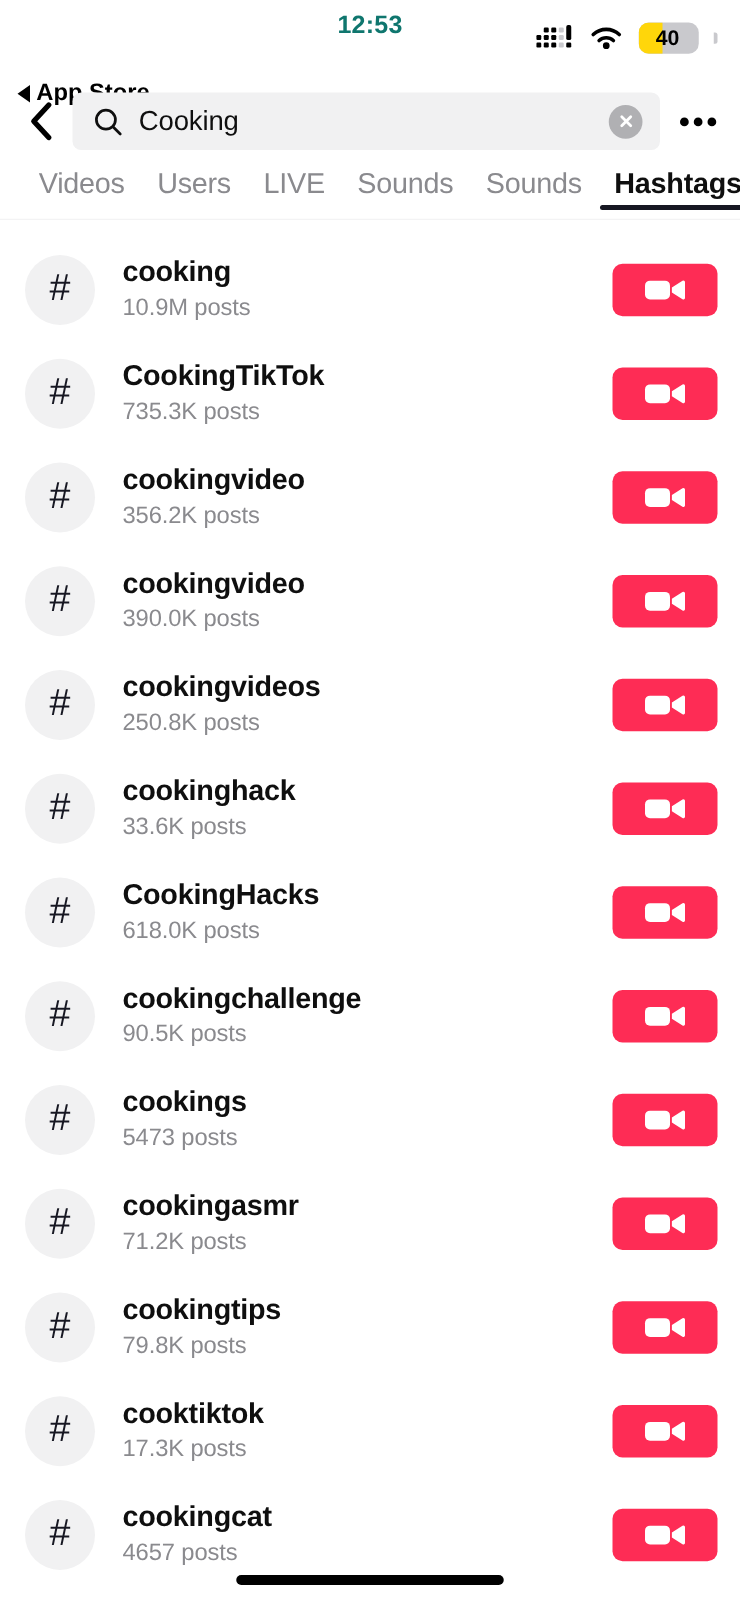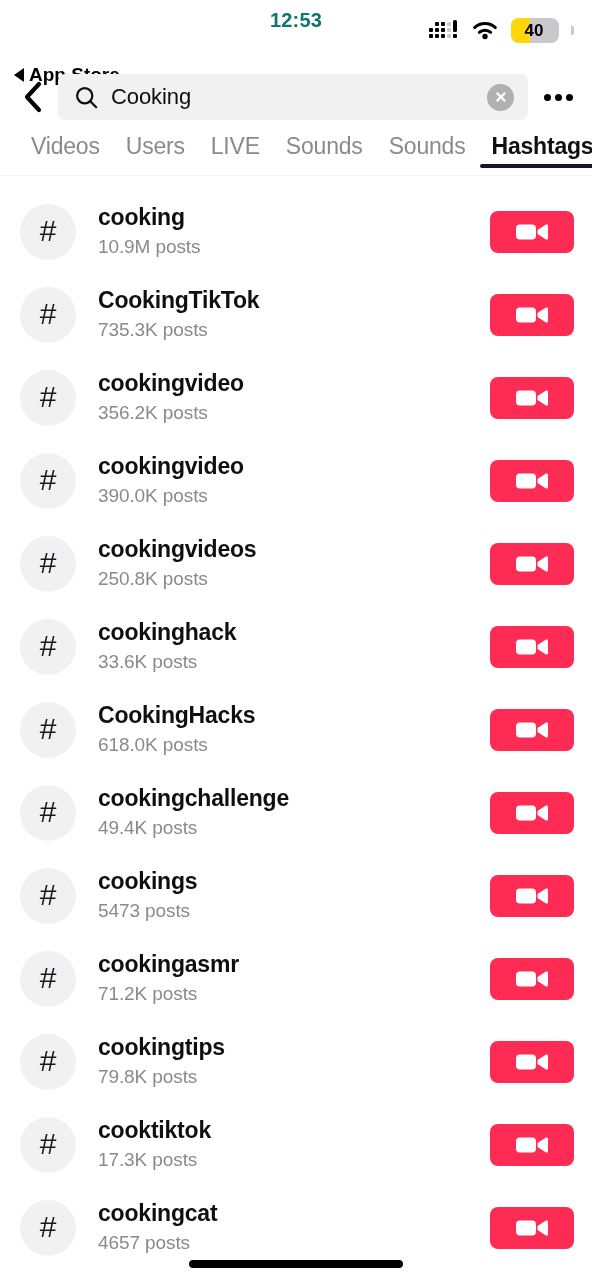--- a/index.html
+++ b/index.html
@@ -481,21 +481,21 @@
             <path d="M22.5 10 L31 4.6 a1.3 1.3 0 012 1.1 v12.6 a1.3 1.3 0 01-2 1.1 L22.5 14 z" fill="#fff"></path>
           </svg>
         </div>
       </div>
       <div class="result-row">
         <div class="hash-avatar">
           <span class="hash-glyph">#</span>
         </div>
         <div class="row-text">
           <div class="row-title">cookingchallenge</div>
-          <div class="row-sub">49.4K posts</div>
+          <div class="row-sub">90.5K posts</div>
         </div>
         <div class="record-btn" style="background: rgb(254, 44, 85);">
           <svg width="34" height="24" viewBox="0 0 34 24">
             <rect x="1" y="4.5" width="20" height="15" rx="4" fill="#fff"></rect>
             <path d="M22.5 10 L31 4.6 a1.3 1.3 0 012 1.1 v12.6 a1.3 1.3 0 01-2 1.1 L22.5 14 z" fill="#fff"></path>
           </svg>
         </div>
       </div>
       <div class="result-row">
         <div class="hash-avatar">

